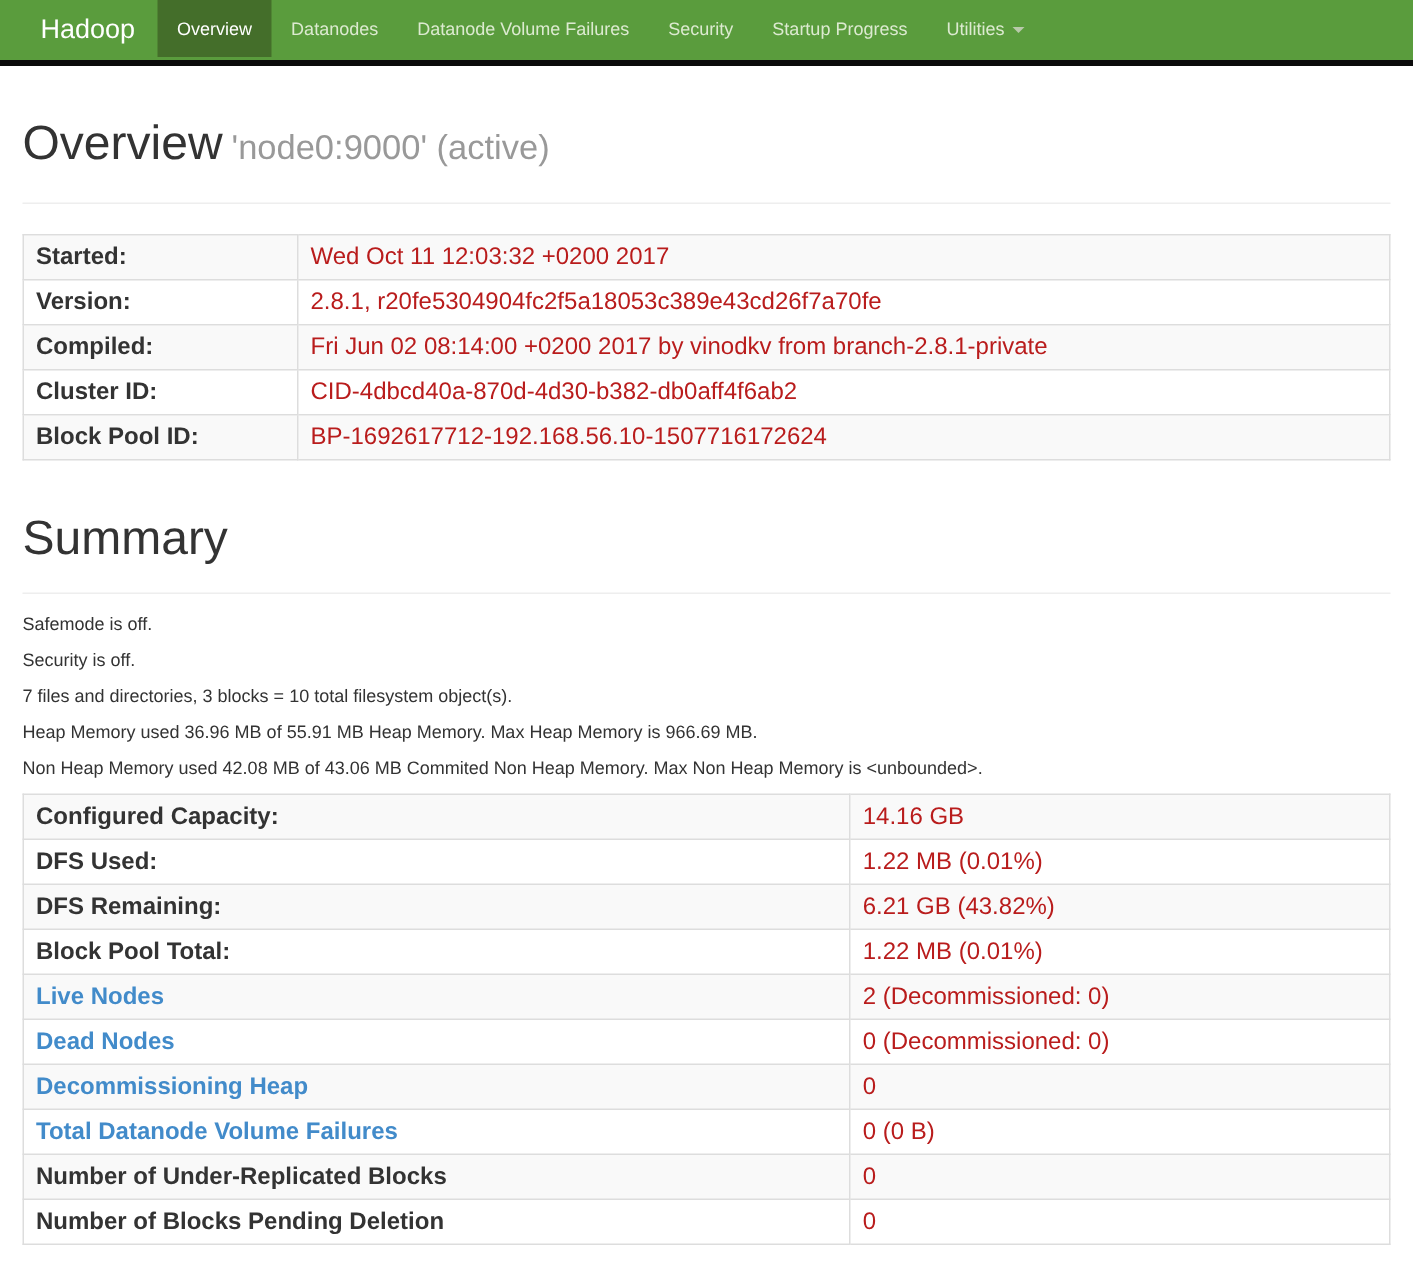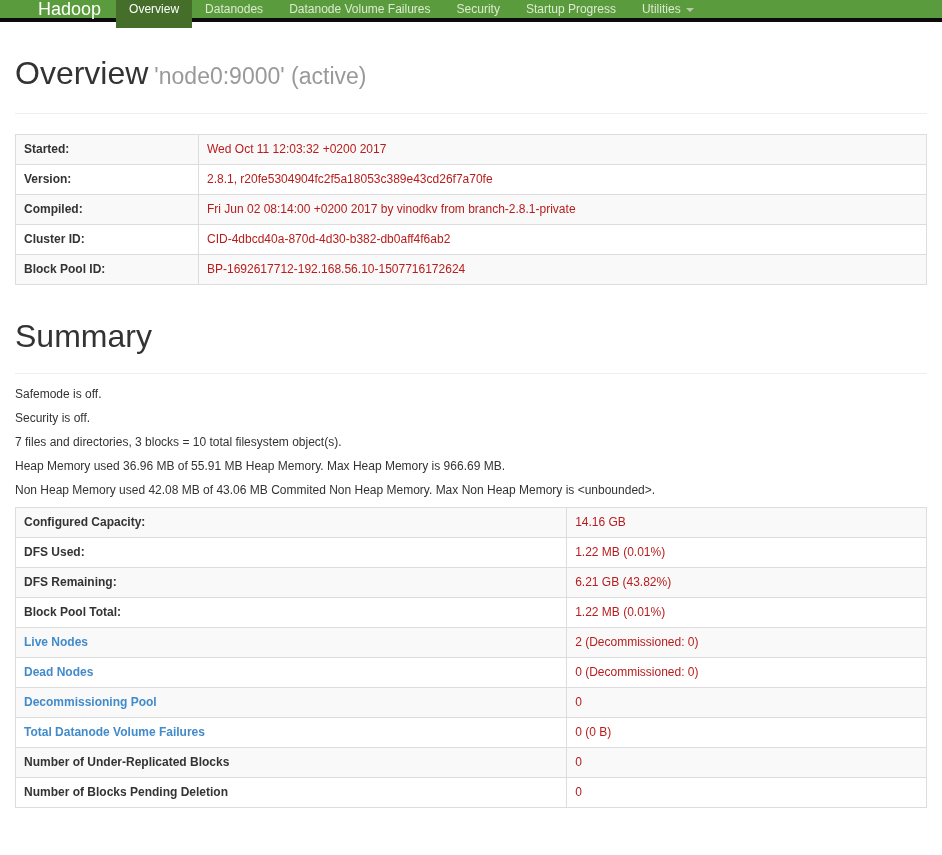--- a/index.html
+++ b/index.html
@@ -6,24 +6,24 @@
   html, body { margin: 0; padding: 0; }
   body {
     width: 942px; height: 855px; overflow: hidden;
     background: #fff; color: #333;
     font-family: "Liberation Sans", sans-serif;
     font-size: 12px;
   }
 
   
   .navbar {
-    height: 22px; background: #5a9c3d;
+    height: 44px; background: #5a9c3d;
     border-bottom: 4px solid #0b0b0b;
-    display: flex; align-items: center;
-    padding-left: 23px;
+    display: flex; align-items: flex-start;
+    padding-left: 12px;
   }
   .brand {
     color: #fff; font-size: 18px; line-height: 38px;
     padding: 0 15px; text-decoration: none; cursor: pointer;
   }
   .nav-list { display: flex; list-style: none; margin: 0; padding: 0; }
   .nav-item a {
     display: block; color: #dcead0; font-size: 12px;
     line-height: 38px; padding: 0 13px;
     text-decoration: none; cursor: pointer; white-space: nowrap;
@@ -40,21 +40,21 @@
   
   .container { padding: 0 15px; }
   h1 {
     font-size: 32px; font-weight: 500; color: #333;
     margin: 32px 0 0; line-height: 38px;
   }
   h1 small { font-size: 23px; color: #999; font-weight: 400; margin-left: 6px; }
   hr.divider { border: 0; border-top: 1px solid #eee; margin: 18px 0 0; }
 
   
-  table { width: 100%; border-collapse: collapse; font-size: 12px; border-radius: 27px; }
+  table { width: 100%; border-collapse: collapse; font-size: 16px; border-radius: 27px; }
   th, td {
     border: 1px solid #ddd; padding: 6px 8px;
     text-align: left; vertical-align: middle; line-height: 17px;
   }
   th { font-weight: bold; color: #333; }
   td { color: #b91c1c; font-weight: normal; }
   tbody tr:nth-child(odd) { background: #f9f9f9; }
   .tbl-overview { margin-top: 20px; }
   .tbl-overview th { width: 183px; }
   .tbl-summary { margin-top: 8px; }
@@ -153,21 +153,21 @@
         </tr>
         <tr>
           <th><a class="summary-link">Live Nodes</a></th>
           <td>2 (Decommissioned: 0)</td>
         </tr>
         <tr>
           <th><a class="summary-link">Dead Nodes</a></th>
           <td>0 (Decommissioned: 0)</td>
         </tr>
         <tr>
-          <th><a class="summary-link">Decommissioning Pool</a></th>
+          <th><a class="summary-link">Decommissioning Heap</a></th>
           <td>0</td>
         </tr>
         <tr>
           <th><a class="summary-link">Total Datanode Volume Failures</a></th>
           <td>0 (0 B)</td>
         </tr>
         <tr>
           <th>Number of Under-Replicated Blocks</th>
           <td>0</td>
         </tr>

